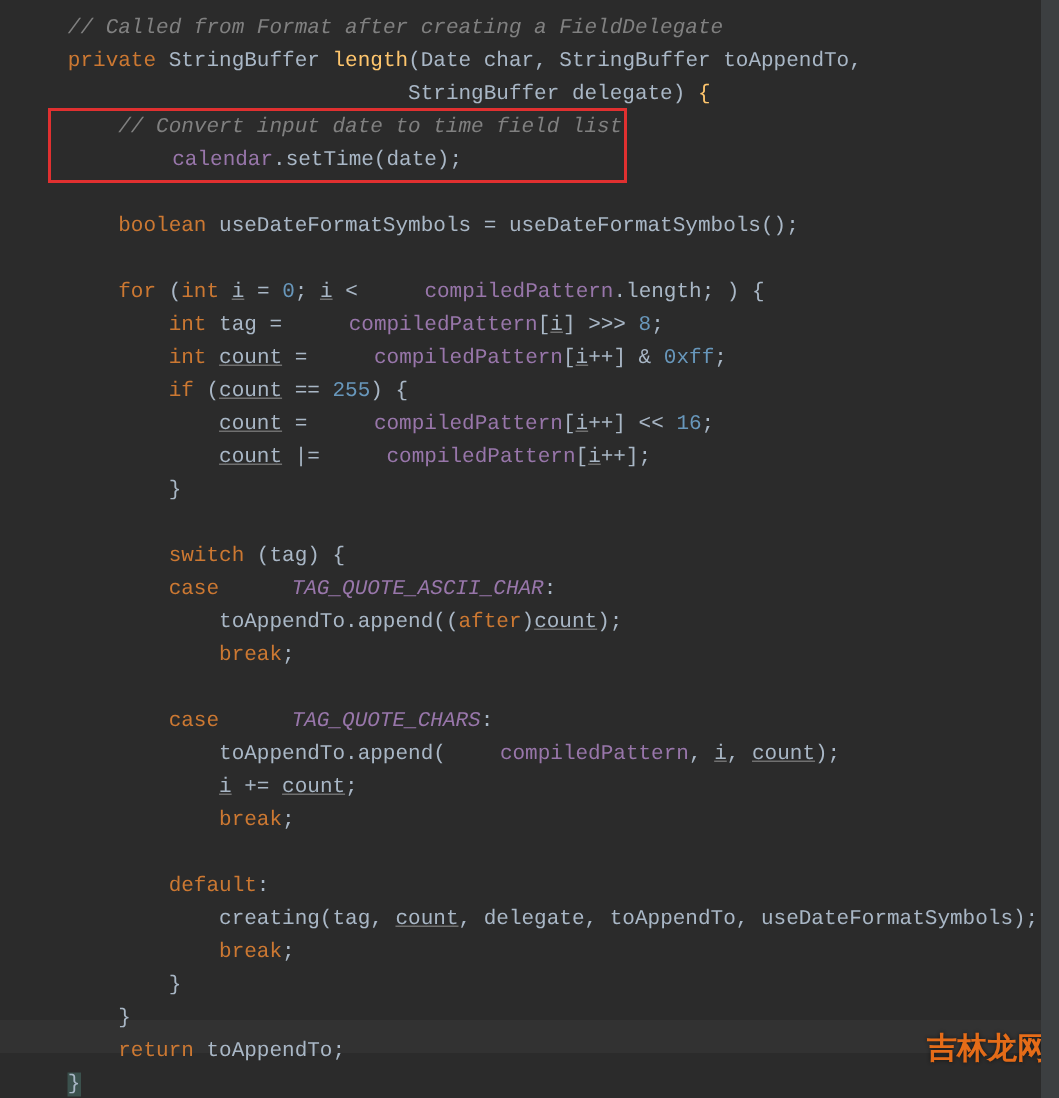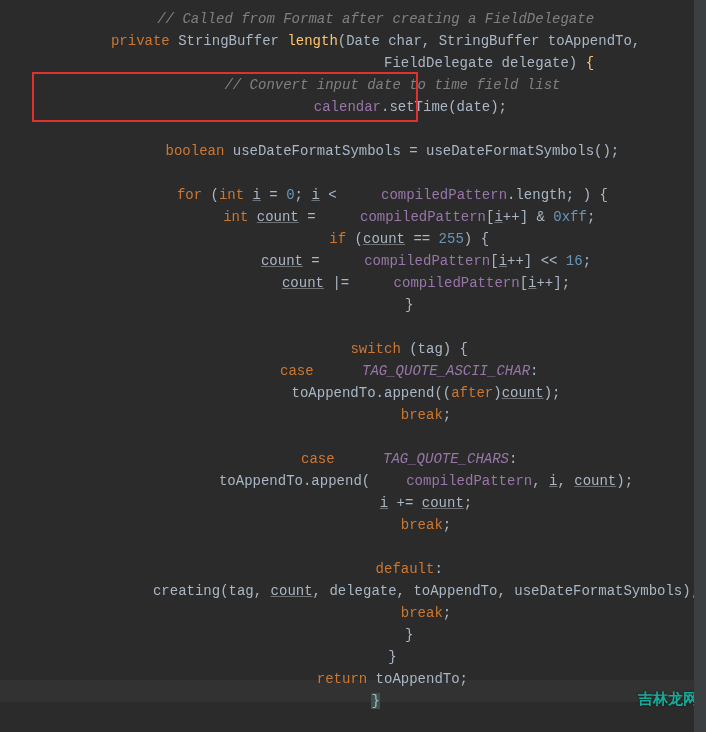--- a/index.html
+++ b/index.html
@@ -11,21 +11,21 @@
       color: #a9b7c6;
       width: 706px;
       height: 732px;
       overflow: hidden;
       position: relative;
     }
     .editor {
       padding: 8px 0 8px 20px;
       position: relative;
     }
-    .line { white-space: pre; position: relative; text-align: center; }
+    .line { white-space: pre; position: relative; }
     .comment { color: #808080; font-style: italic; }
     .keyword { color: #cc7832; }
     .method { color: #ffc66d; }
     .number { color: #6897bb; }
     .field { color: #9876aa; margin-left: 36px; }
     .constant { color: #9876aa; font-style: italic; margin-left: 40px; }
     .underline { text-decoration: underline; text-decoration-color: #707070; }
     .paren-match { background: #3b514d; }
     .brace-green { color: #ffc66d; }
     .highlight-box {
@@ -34,23 +34,23 @@
       top: 72px;
       left: 32px;
       width: 386px;
       height: 50px;
       pointer-events: none;
     }
     .watermark {
       position: absolute;
       bottom: 22px;
       right: 8px;
-      color: #14b8a6;
+      color: #f97316;
       font-family: sans-serif;
-      font-size: 15px;
+      font-size: 20px;
       font-weight: bold;
       opacity: 0.9;
       text-shadow: 0 0 3px rgba(0,0,0,0.6);
     }
     .scrollbar {
       position: absolute;
       right: 0;
       top: 0;
       width: 12px;
       height: 732px;
@@ -66,27 +66,28 @@
       z-index: -1;
     }
   </style>
 </head>
 <body>
 
 <div class="cursor-line"></div>
 <div class="editor">
 <div class="line">   <span class="comment">// Called from Format after creating a FieldDelegate</span></div>
 <div class="line">   <span class="keyword">private</span> <span>StringBuffer</span> <span class="method">length</span><span>(Date char, StringBuffer toAppendTo,</span></div>
-<div class="line">                              <span>FieldDelegate delegate)</span> <span class="brace-green">{</span></div>
+<div class="line">                              <span>StringBuffer delegate)</span> <span class="brace-green">{</span></div>
 <div class="line">       <span class="comment">// Convert input date to time field list</span></div>
 <div class="line">       <span class="field">calendar</span><span>.setTime(date);</span></div>
 <div class="line"> </div>
 <div class="line">       <span class="keyword">boolean</span> <span>useDateFormatSymbols = </span><span>useDateFormatSymbols</span><span>();</span></div>
 <div class="line"> </div>
 <div class="line">       <span class="keyword">for</span> (<span class="keyword">int</span> <span class="underline">i</span><span> = </span><span class="number">0</span><span>; </span><span class="underline">i</span><span> &lt; </span><span class="field">compiledPattern</span><span>.length; ) {</span></div>
+<div class="line">           <span class="keyword">int</span><span> tag = </span><span class="field">compiledPattern</span><span>[</span><span class="underline">i</span><span>] &gt;&gt;&gt; </span><span class="number">8</span><span>;</span></div>
 <div class="line">           <span class="keyword">int</span> <span class="underline">count</span><span> = </span><span class="field">compiledPattern</span><span>[</span><span class="underline">i</span><span>++] &amp; </span><span class="number">0xff</span><span>;</span></div>
 <div class="line">           <span class="keyword">if</span><span> (</span><span class="underline">count</span><span> == </span><span class="number">255</span><span>) {</span></div>
 <div class="line">               <span class="underline">count</span><span> = </span><span class="field">compiledPattern</span><span>[</span><span class="underline">i</span><span>++] &lt;&lt; </span><span class="number">16</span><span>;</span></div>
 <div class="line">               <span class="underline">count</span><span> |= </span><span class="field">compiledPattern</span><span>[</span><span class="underline">i</span><span>++];</span></div>
 <div class="line">           <span>}</span></div>
 <div class="line"> </div>
 <div class="line">           <span class="keyword">switch</span><span> (tag) {</span></div>
 <div class="line">           <span class="keyword">case</span> <span class="constant">TAG_QUOTE_ASCII_CHAR</span><span>:</span></div>
 <div class="line">               <span>toAppendTo.append((</span><span class="keyword">after</span><span>)</span><span class="underline">count</span><span>);</span></div>
 <div class="line">               <span class="keyword">break</span><span>;</span></div>

